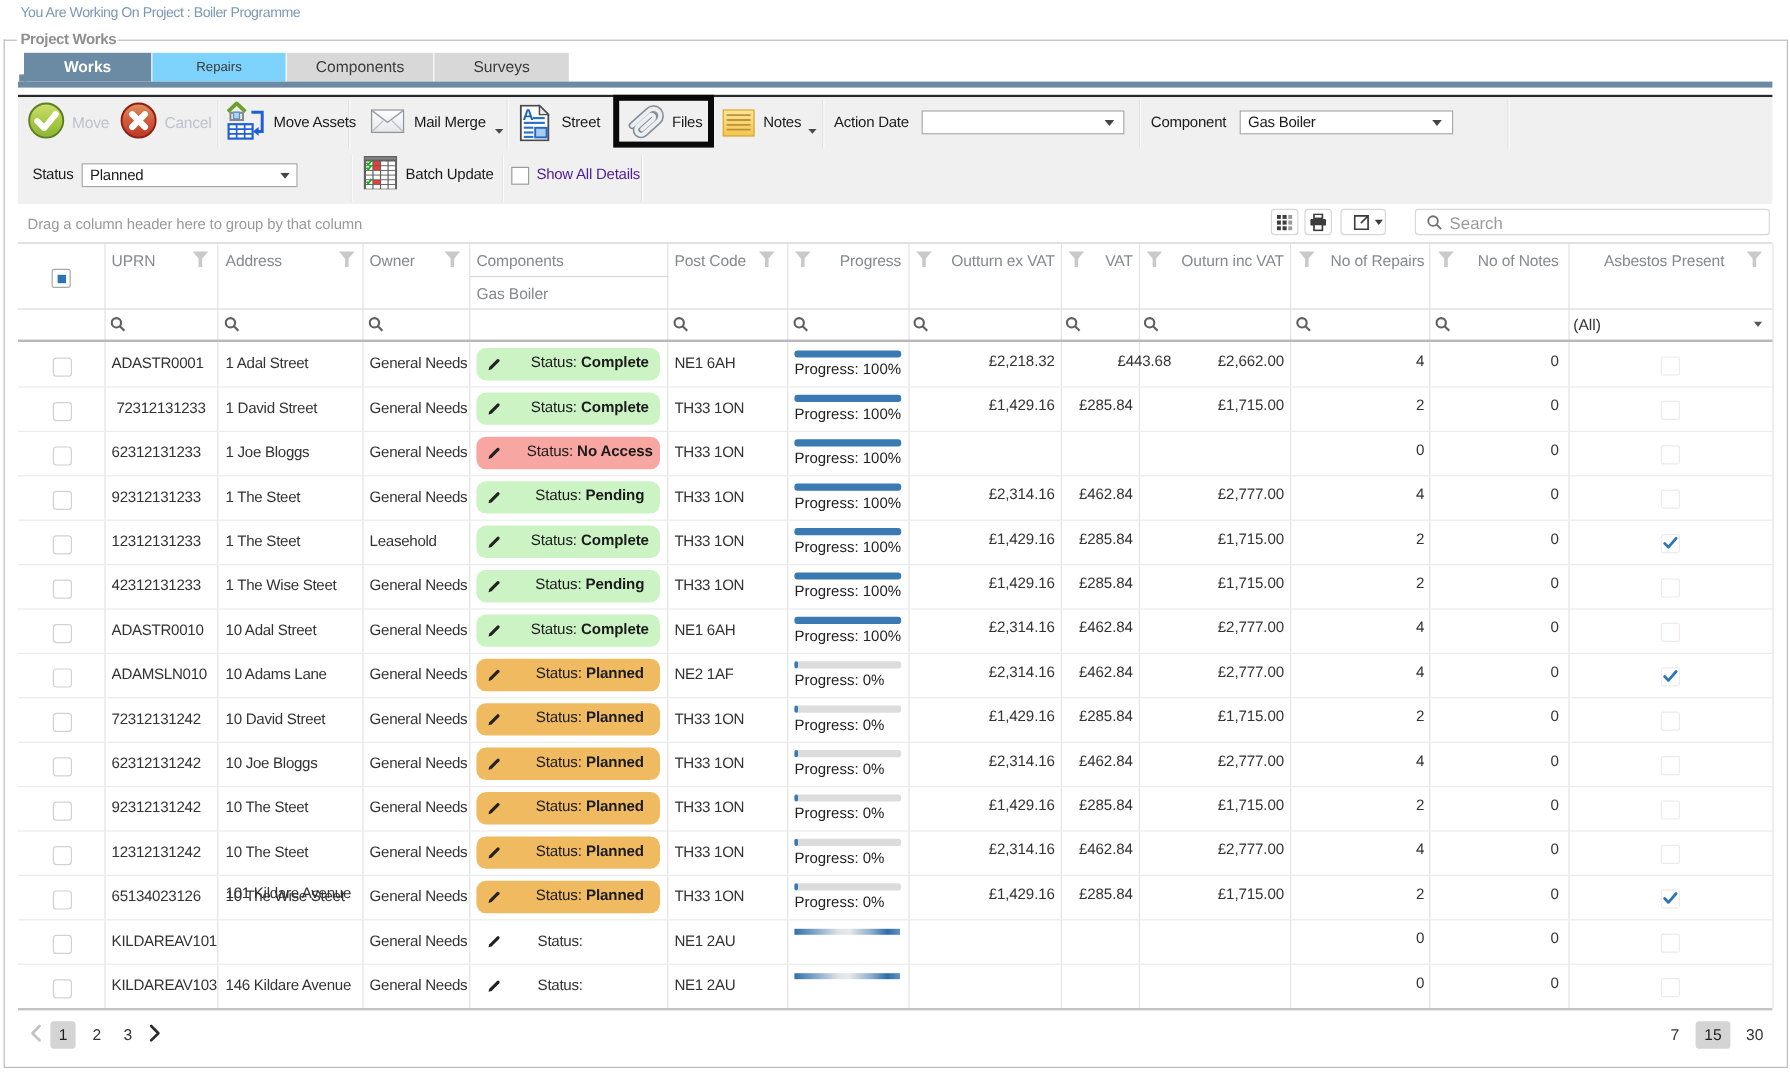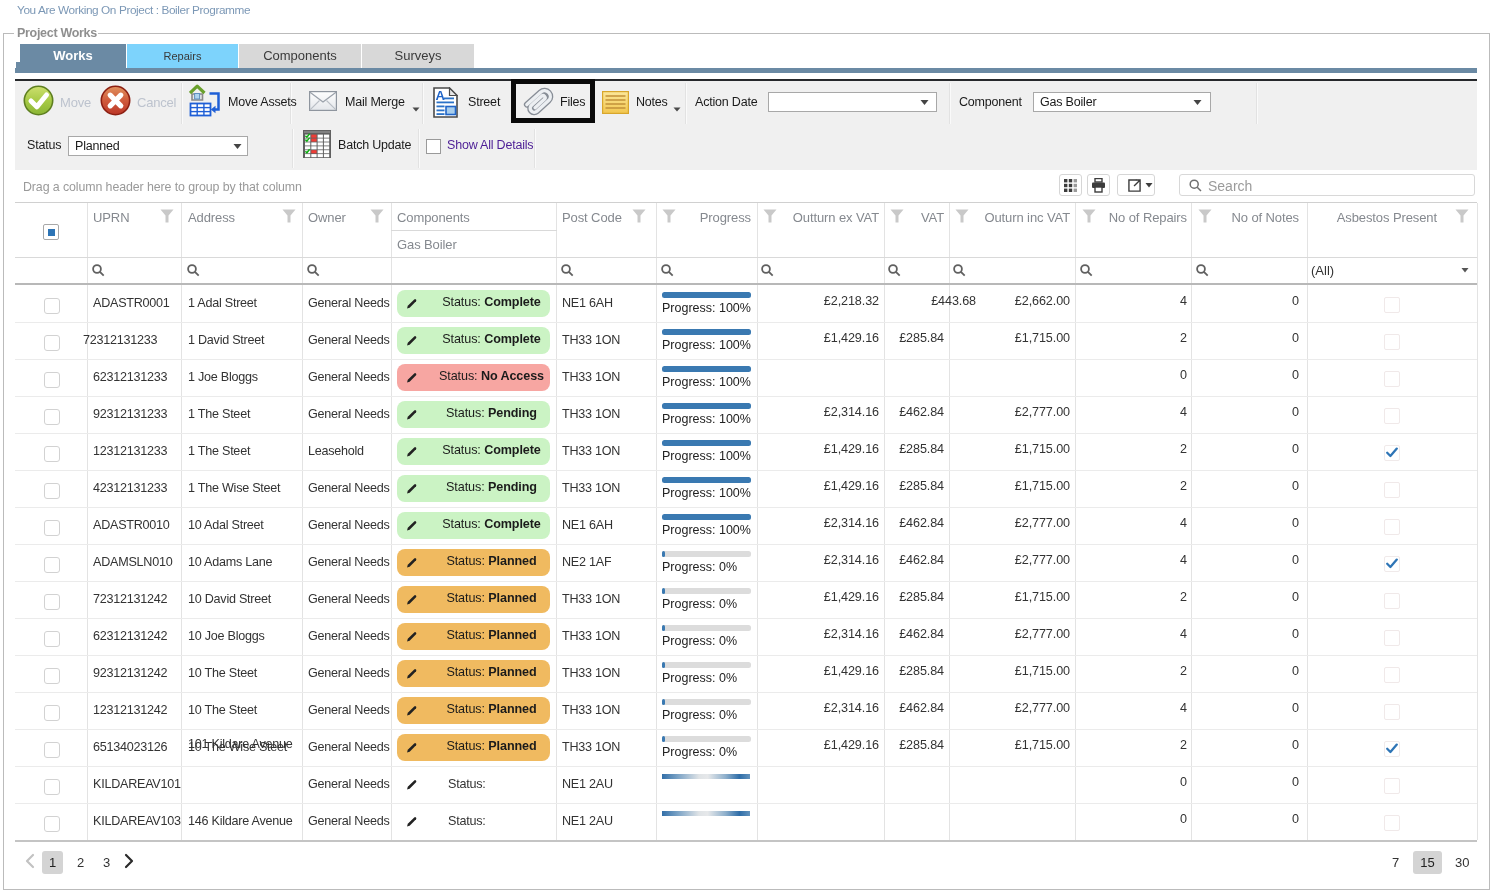--- a/index.html
+++ b/index.html
@@ -355,21 +355,21 @@
 <div class="t13 a" style="left:562px;top:294.0px">NE1 6AH</div>
 <div class="a" style="left:661.5px;top:292.0px;width:89px;height:6px;border-radius:2.5px;background:#3a79b1"></div>
 <div class="a" style="left:662px;top:301.0px;font-size:12.5px;color:#222">Progress: 100%</div>
 <div class="money" style="left:757px;top:294.0px;width:122px">£2,218.32</div>
 <div class="money" style="left:916px;top:294.0px;width:60px">£443.68</div>
 <div class="money" style="left:948px;top:294.0px;width:122px">£2,662.00</div>
 <div class="money" style="left:1075px;top:294.0px;width:112px">4</div>
 <div class="money" style="left:1191px;top:294.0px;width:108px">0</div>
 <div class="a" style="left:1384px;top:297.0px;width:15.5px;height:15.5px;border:1px solid #f0e9e9;border-radius:2px;background:#fff"></div>
 <div class="a" style="left:44px;top:335.0px;width:16px;height:16px;border:1px solid #d2d2d2;border-radius:3px;background:#fff"></div>
-<div class="t13 a" style="left:83px;top:331.0px;width:88px">72312131233</div>
+<div class="t13 a" style="left:97px;top:331.0px;width:88px">72312131233</div>
 <div class="t13 a" style="left:188px;top:331.0px;width:112px">1 David Street</div>
 <div class="t13 a" style="left:308px;top:331.0px;width:82px">General Needs</div>
 <div class="pill" style="left:397px;top:327.0px;background:#cbf3c4"></div>
 <svg class="a" style="left:406px;top:335.0px" width="11.5" height="11.5" viewBox="0 0 13 13">
       <path d="M1.2 11.8 L2 8.9 L9.3 1.6 a1.5 1.5 0 0 1 2.1 2.1 L4.1 11 Z" fill="#222"></path>
     </svg>
 <div class="pilltxt a" style="left:433px;top:332.0px;width:117px">Status: <b>Complete</b></div>
 <div class="t13 a" style="left:562px;top:331.0px">TH33 1ON</div>
 <div class="a" style="left:661.5px;top:329.0px;width:89px;height:6px;border-radius:2.5px;background:#3a79b1"></div>
 <div class="a" style="left:662px;top:338.0px;font-size:12.5px;color:#222">Progress: 100%</div>

